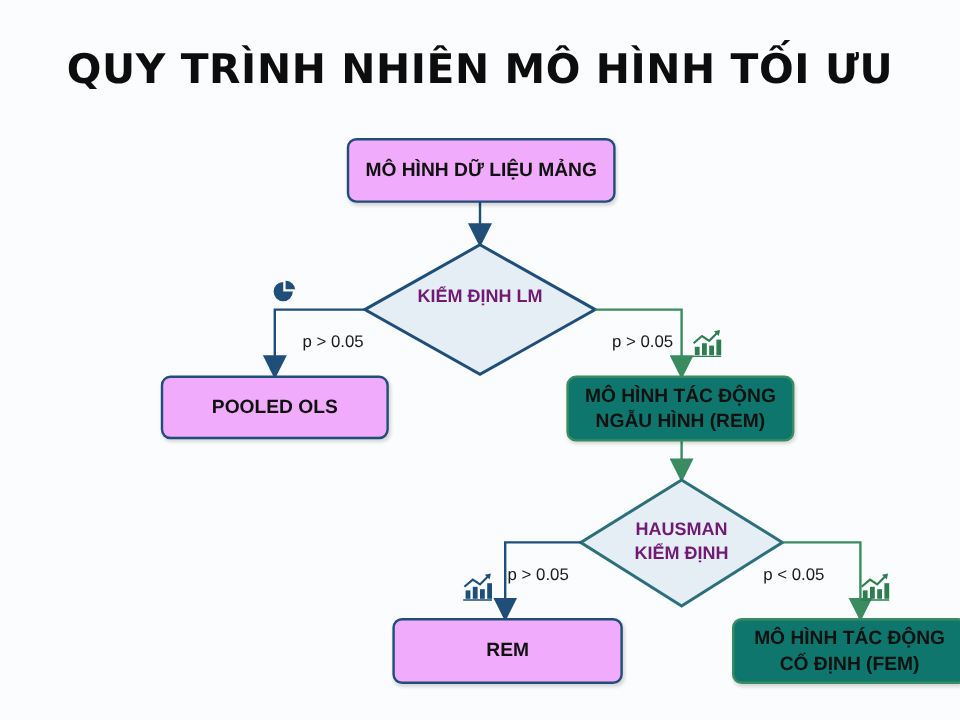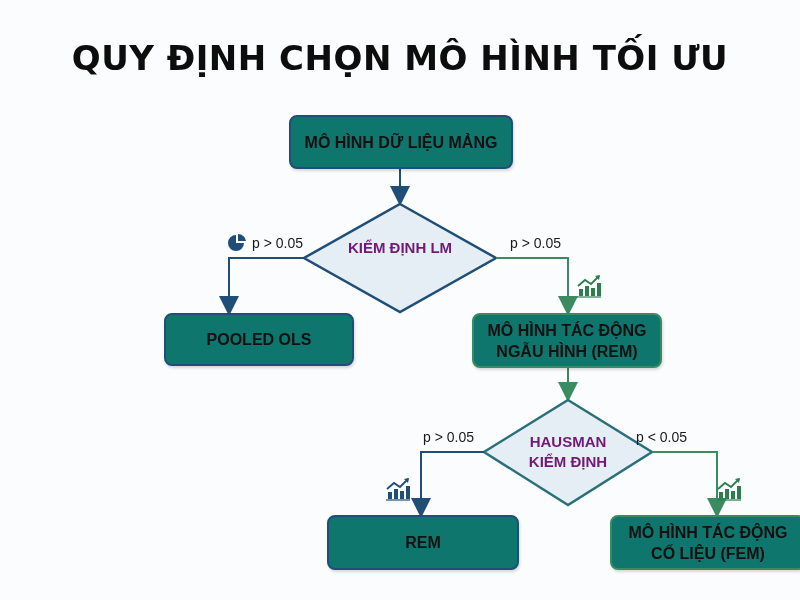--- a/index.html
+++ b/index.html
@@ -3,31 +3,31 @@
 <meta charset="utf-8">
 <style>
   html, body { margin:0; padding:0; }
   body { width:800px; height:600px; background:#fbfcfd; position:relative; overflow:hidden;
          font-family:"Liberation Sans", "DejaVu Sans", sans-serif; color:#111; }
   .title { position:absolute; left:0; top:38px; width:800px; text-align:center;
            font-family:"DejaVu Sans", sans-serif; font-weight:bold; font-size:34px; letter-spacing:0.5px; color:#0d0d0d; }
   svg.wires { position:absolute; left:0; top:0; }
   .box { position:absolute; box-sizing:border-box; border-radius:8px; display:flex; align-items:center; justify-content:center;
          text-align:center; font-weight:bold; font-size:16px; line-height:21px; color:#111; }
-  .box.blue { background:#0f766e; border:2.5px solid #1f4e79; box-shadow:1px 2px 3px rgba(0,0,0,0.15); }
+  .box.blue { background:#f0abfc; border:2.5px solid #1f4e79; box-shadow:1px 2px 3px rgba(0,0,0,0.15); }
   .box.green { background:#0f766e; border:2.5px solid #3a8c60; box-shadow:1px 2px 3px rgba(0,0,0,0.15); }
   .dtext { position:absolute; text-align:center; font-weight:bold; font-size:15px; line-height:20px; color:#701a75; }
   .dtext .sub { font-weight:normal; font-size:14px; }
-  .label { position:absolute; font-size:14px; color:#1a1a1a; }
+  .label { position:absolute; font-size:14px; color:#1a1a1a;margin-top:41px; }
   .icon { position:absolute; }
 </style>
 </head>
 <body>
 
-<div class="title">QUY ĐỊNH CHỌN MÔ HÌNH TỐI ƯU</div>
+<div class="title">QUY TRÌNH NHIÊN MÔ HÌNH TỐI ƯU</div>
 
 <svg class="wires" width="800" height="600">
   <defs>
     <marker id="ab" markerWidth="10" markerHeight="10" refX="5" refY="5" orient="auto">
         <path d="M0,0 L10,5 L0,10 z" fill="#1f4e79"></path>
       </marker>
     <marker id="ag" markerWidth="10" markerHeight="10" refX="5" refY="5" orient="auto">
         <path d="M0,0 L10,5 L0,10 z" fill="#3a8c60"></path>
       </marker>
   </defs>
@@ -71,21 +71,21 @@
       <rect x="3" y="15" width="4" height="7" fill="#2e7d4f"></rect>
       <rect x="9" y="12" width="4" height="10" fill="#2e7d4f"></rect>
       <rect x="15" y="14" width="4" height="8" fill="#2e7d4f"></rect>
       <rect x="21" y="9" width="4" height="13" fill="#2e7d4f"></rect>
       <polyline points="2,12 9,6 15,10 23,2" fill="none" stroke="#2e7d4f" stroke-width="1.8"></polyline>
       <path d="M19,2 L24,1 L23,6 z" fill="#2e7d4f"></path>
       <line x1="1" y1="23" x2="25" y2="23" stroke="#2e7d4f" stroke-width="1.2"></line>
     </svg>
 </span>
 
-<div class="box blue" style="left:134px;top:313px;width:190px;height:53px;margin-left:30px;">
+<div class="box blue" style="left:134px;top:313px;width:190px;height:53px;">
   <span>POOLED OLS</span>
 </div>
 
 <div class="box green" style="left:472px;top:313px;width:190px;height:55px;">
   <div>
     <div>MÔ HÌNH TÁC ĐỘNG</div>
     <div>NGẪU HÌNH (REM)</div>
   </div>
 </div>
 
@@ -120,15 +120,15 @@
     </svg>
 </span>
 
 <div class="box blue" style="left:327px;top:515px;width:192px;height:55px;text-align:center;">
   <span>REM</span>
 </div>
 
 <div class="box green" style="left:610px;top:515px;width:196px;height:55px;">
   <div>
     <div>MÔ HÌNH TÁC ĐỘNG</div>
-    <div>CỐ LIỆU (FEM)</div>
+    <div>CỐ ĐỊNH (FEM)</div>
   </div>
 </div>
 
 </body></html>

